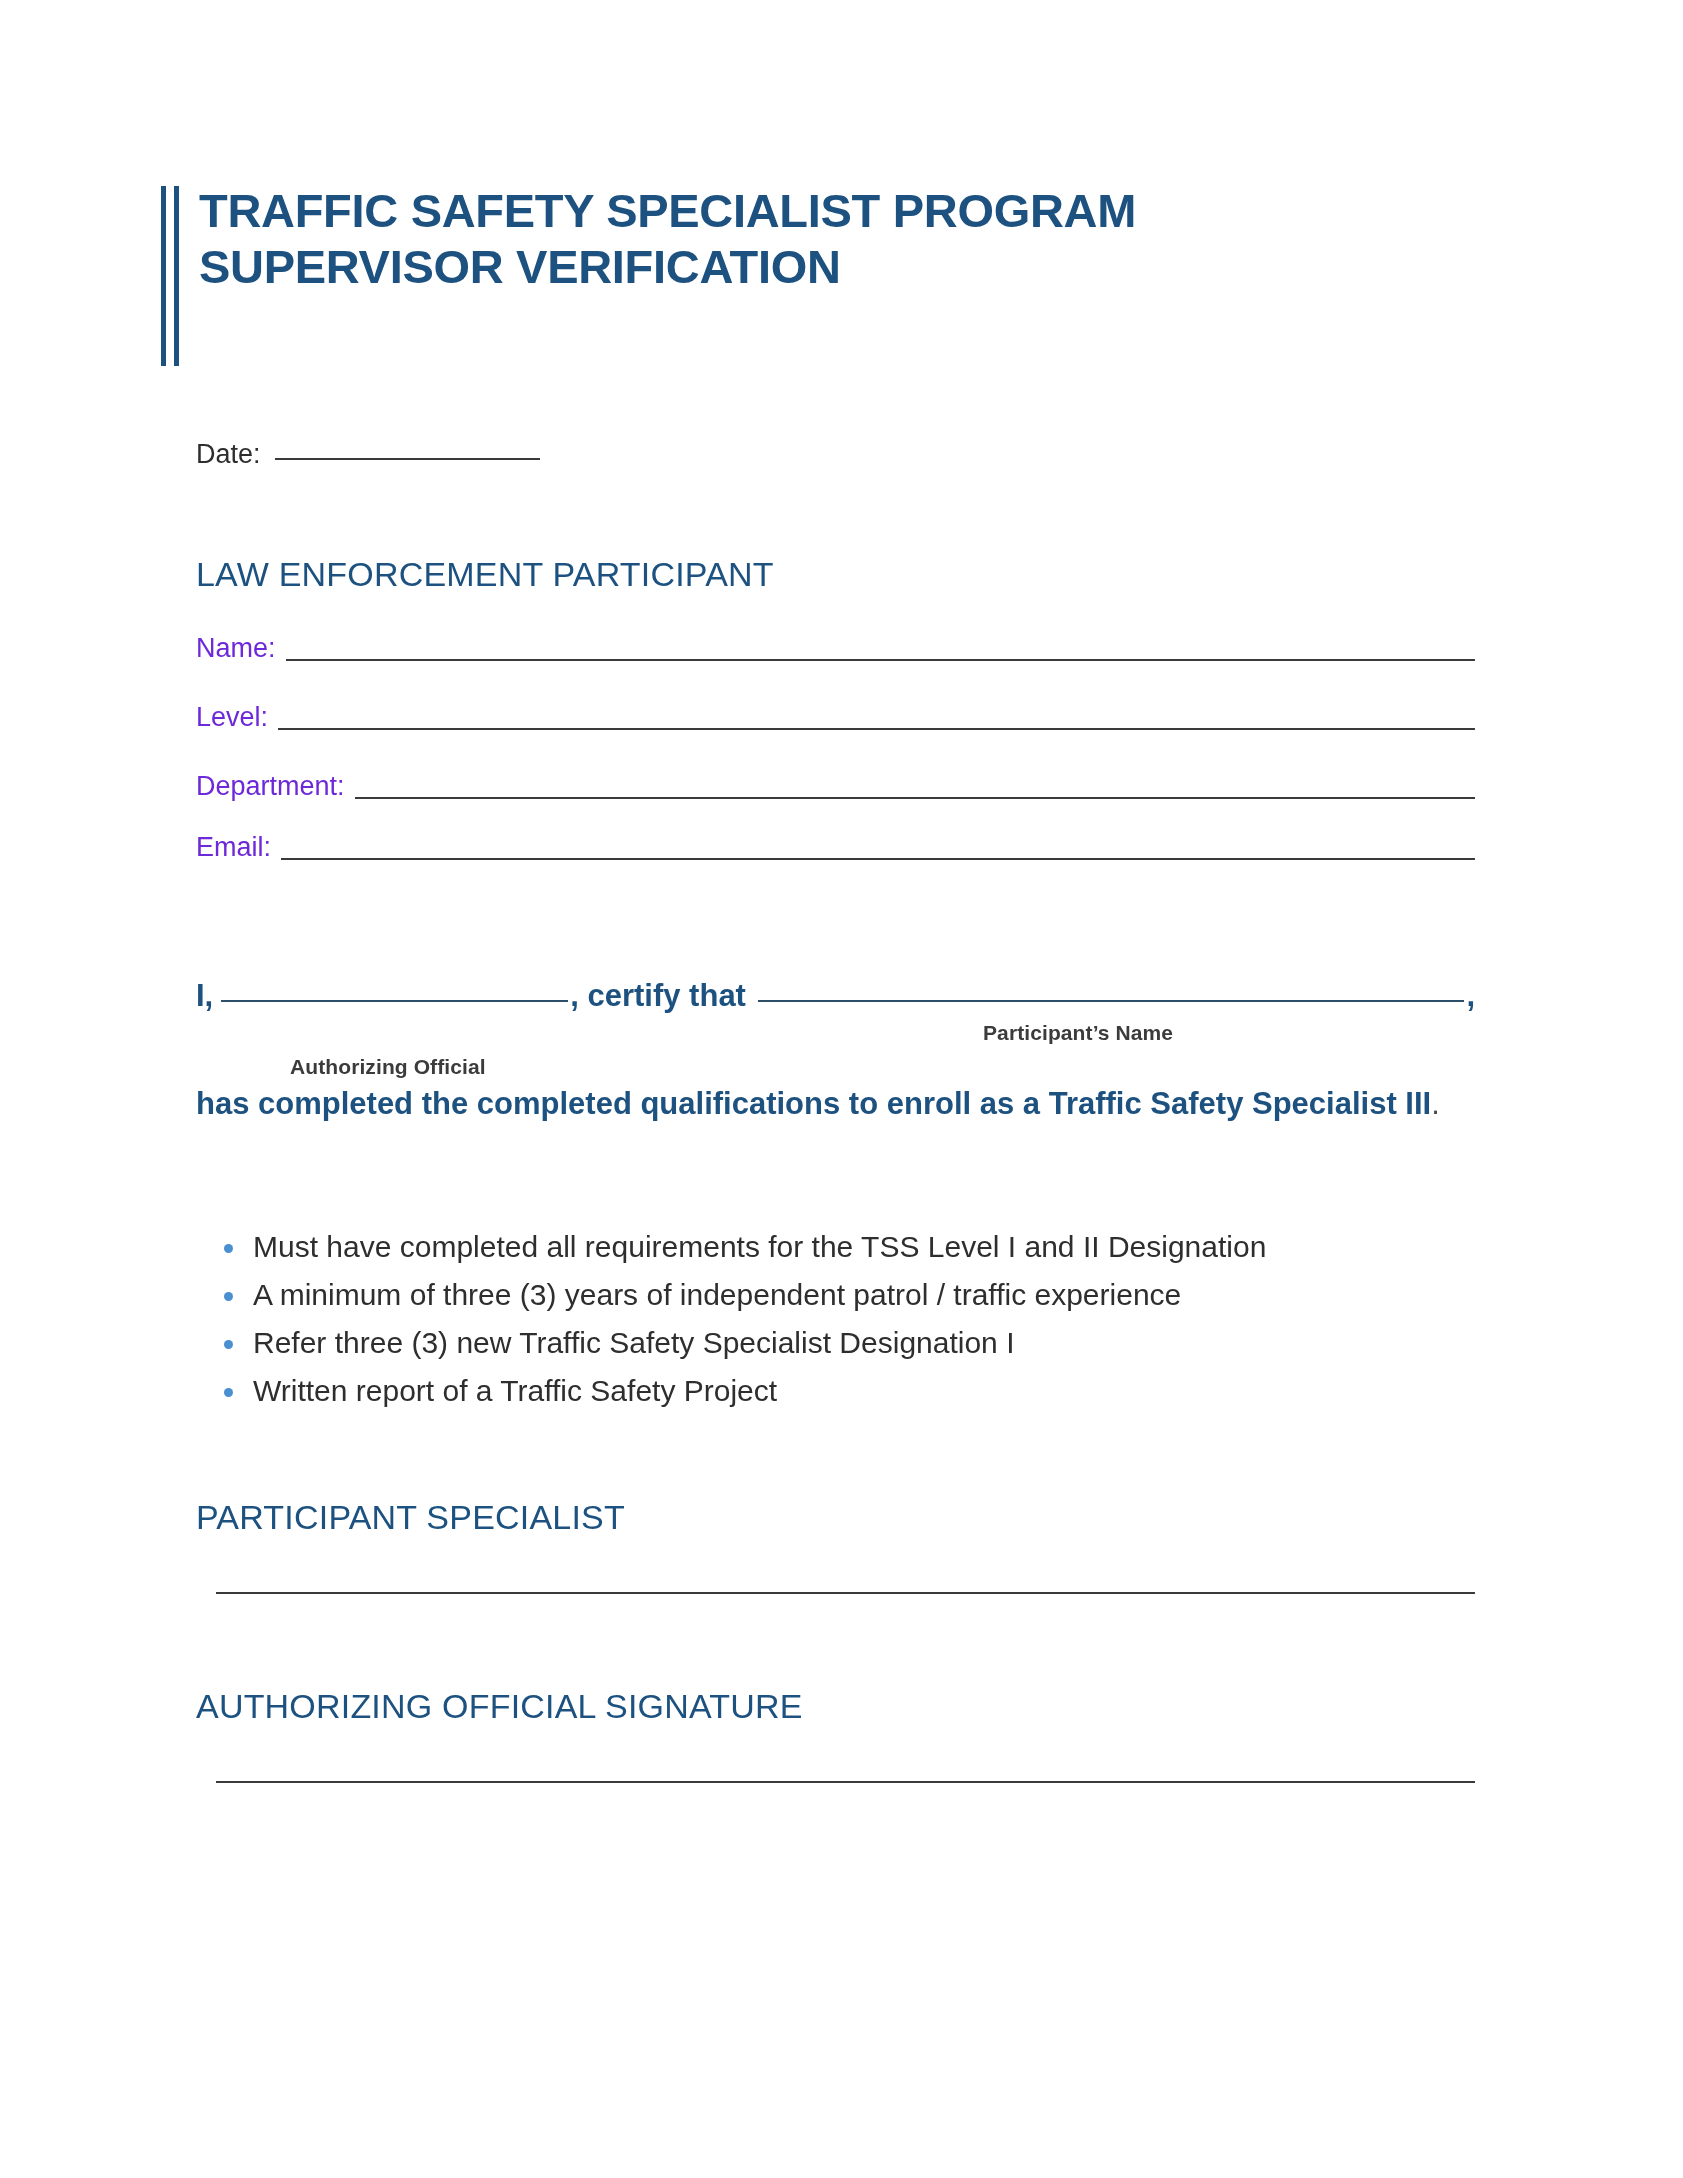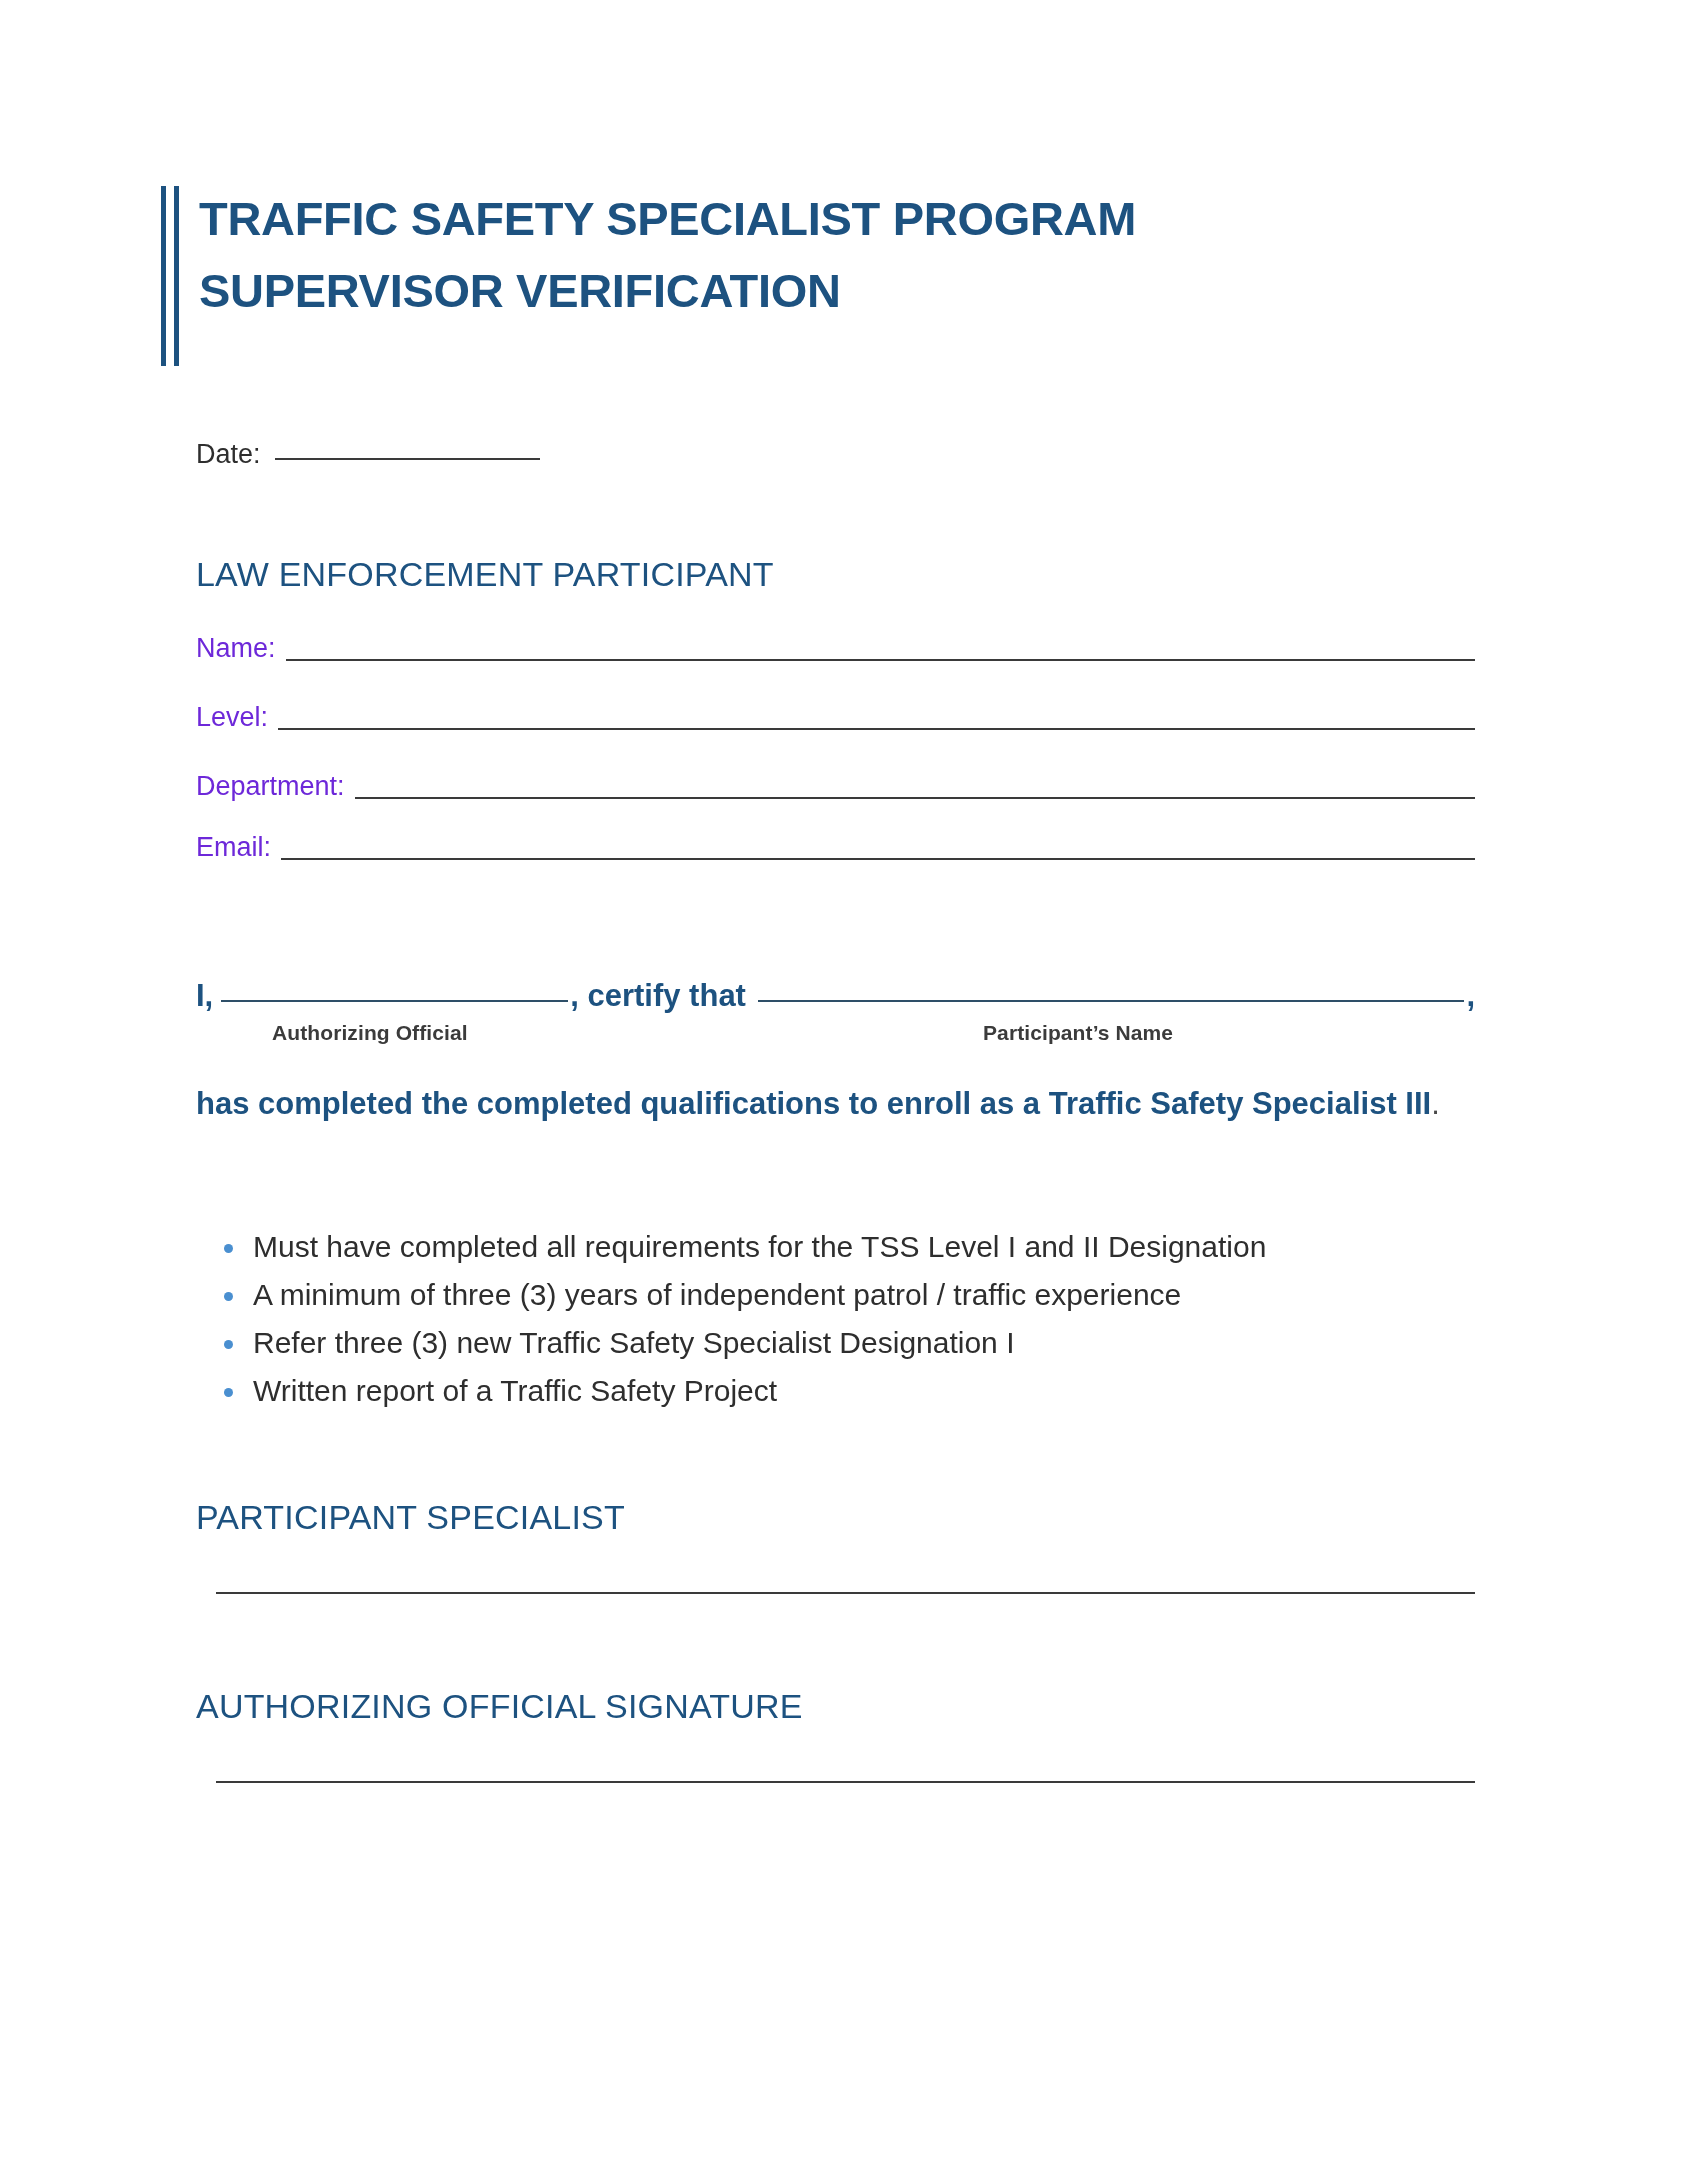--- a/index.html
+++ b/index.html
@@ -44,21 +44,21 @@
   }
   .title-bars .bar.b1 { left: 0px; }
   .title-bars .bar.b2 { left: 13px; }
 
   .title-text-wrap {
     margin-left: 38px;
   }
   .doc-title {
     font-family: "Liberation Sans Narrow", "Liberation Sans", sans-serif;
     font-size: 47px;
-    line-height: 72px;
+    line-height: 56px;
     font-weight: 700;
     letter-spacing: -0.3px;
     color: #1d5280;
     margin: 0;
     white-space: pre-line;
   }
   .doc-subtitle {
     font-family: "Liberation Sans", sans-serif;
     font-size: 27px;
     line-height: 36px;
@@ -165,21 +165,21 @@
   }
   .caption {
     position: absolute;
     top: 0;
     font-size: 21px;
     font-weight: 700;
     color: #3b3b3b;
     font-family: "Liberation Sans Narrow", "Liberation Sans", sans-serif;
     letter-spacing: 0.1px;
   }
-  .caption.c-auth { left: 76px; }
+  .caption.c-auth { left: 94px; margin-top: 34px; }
   .caption.c-name { left: 787px; }
 
   .certify-para {
     position: absolute;
     top: 1077px;
     left: 0;
     width: 1287px;
     font-size: 31px;
     line-height: 54px;
     font-weight: 700;

